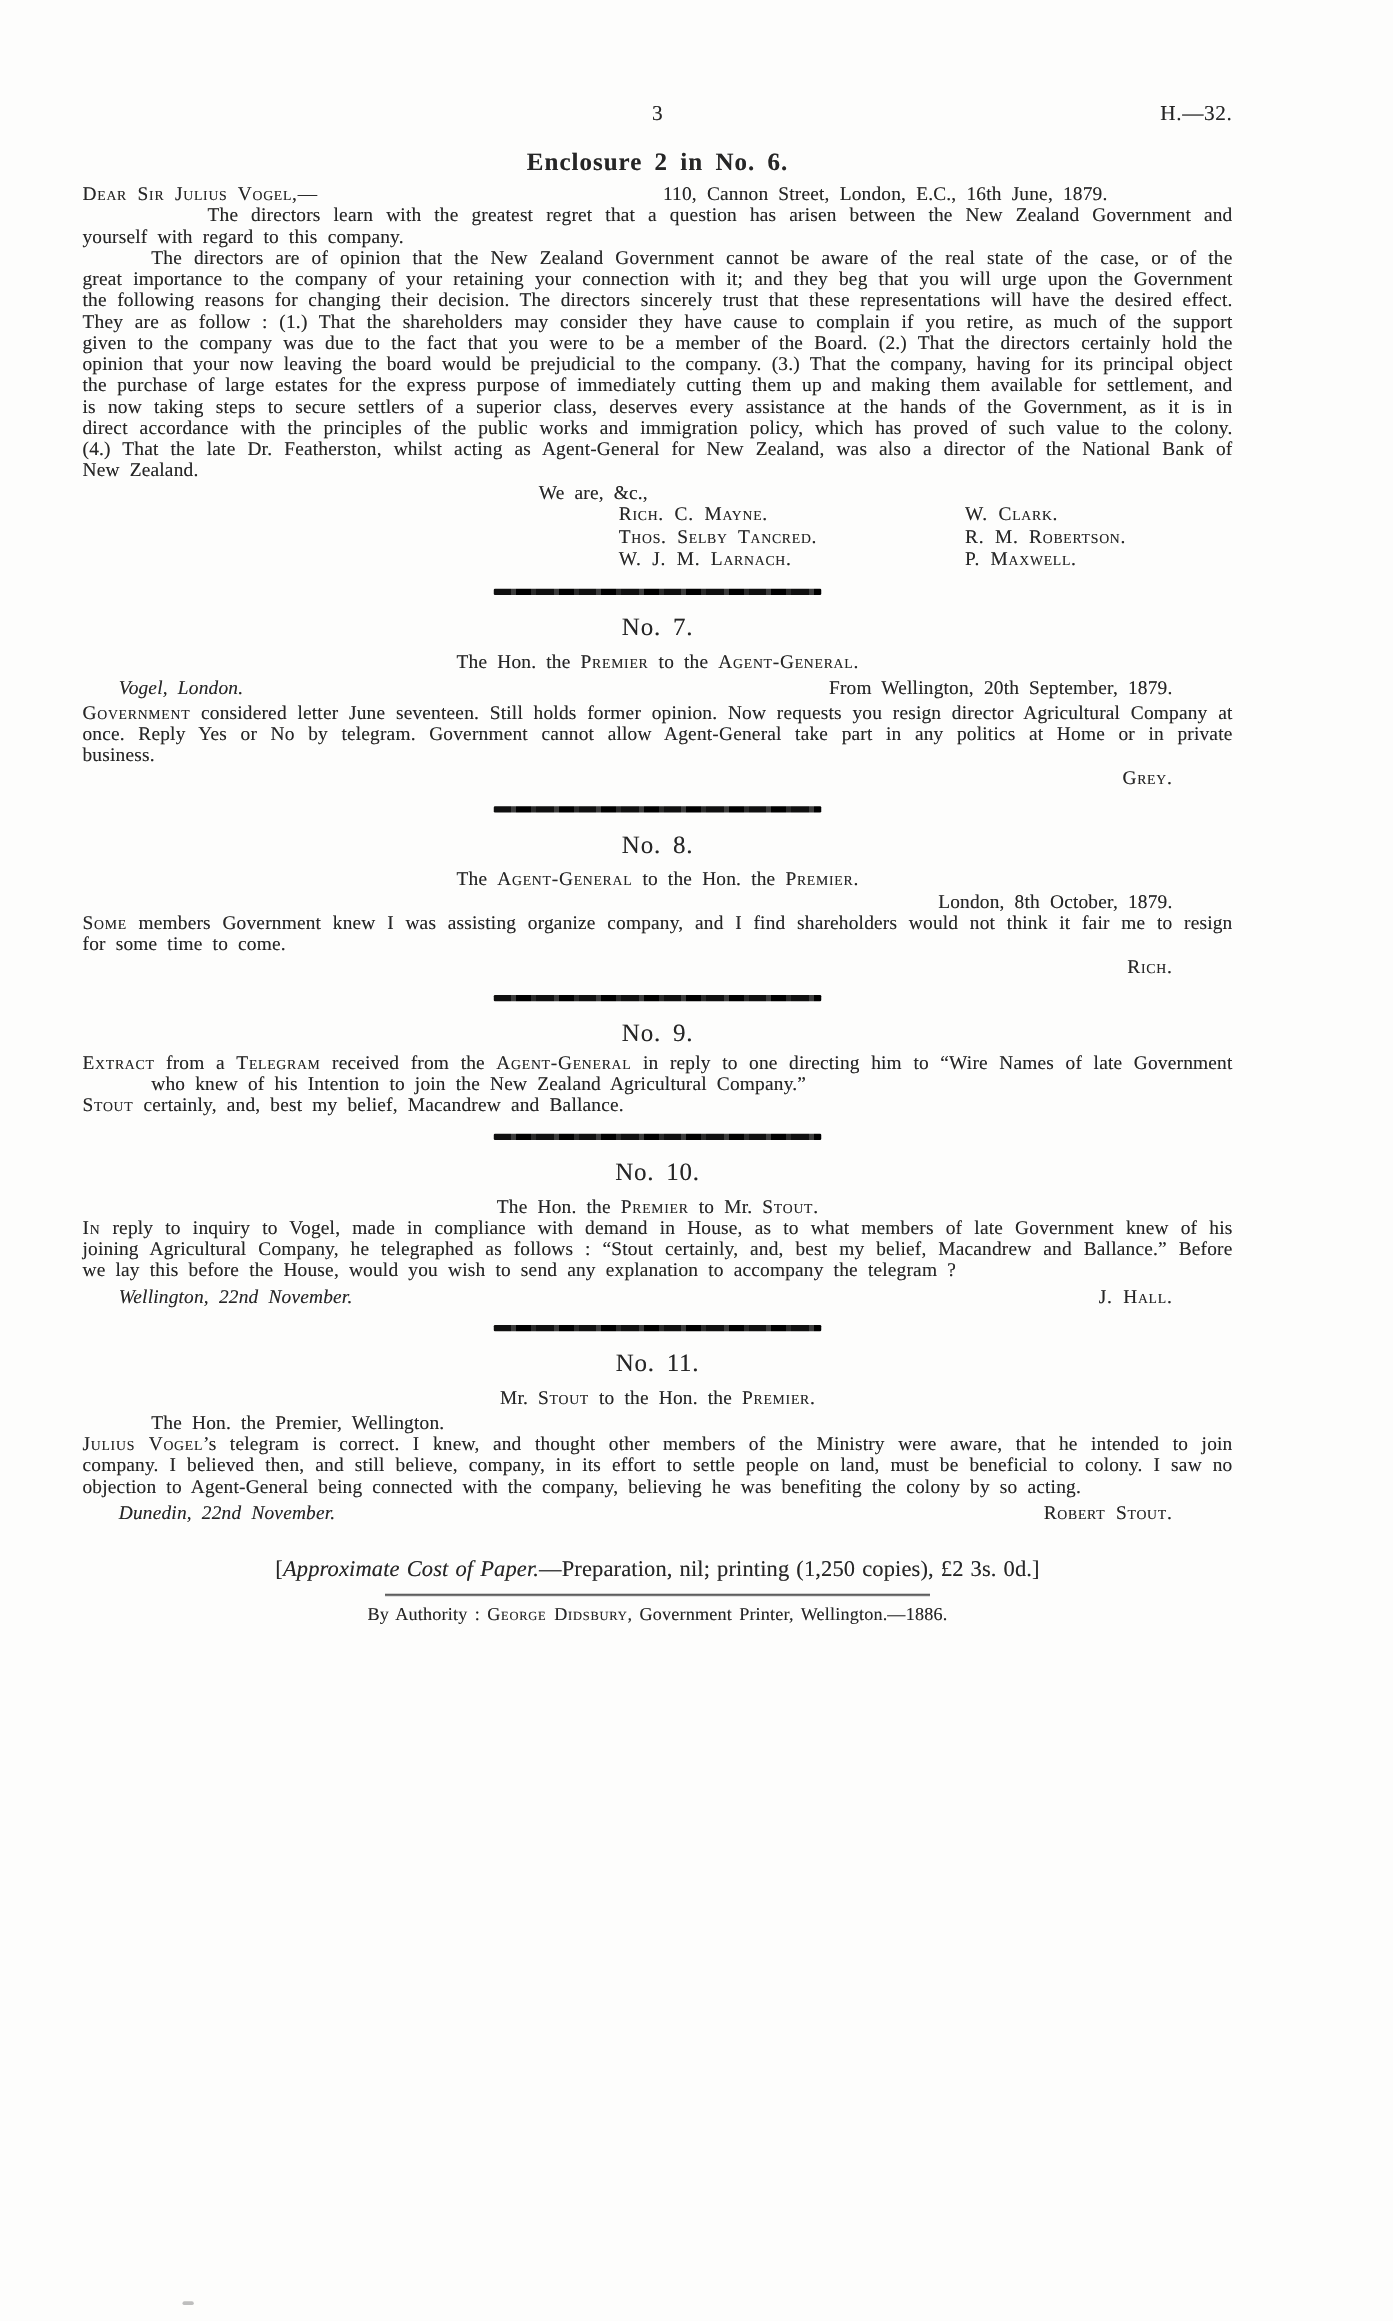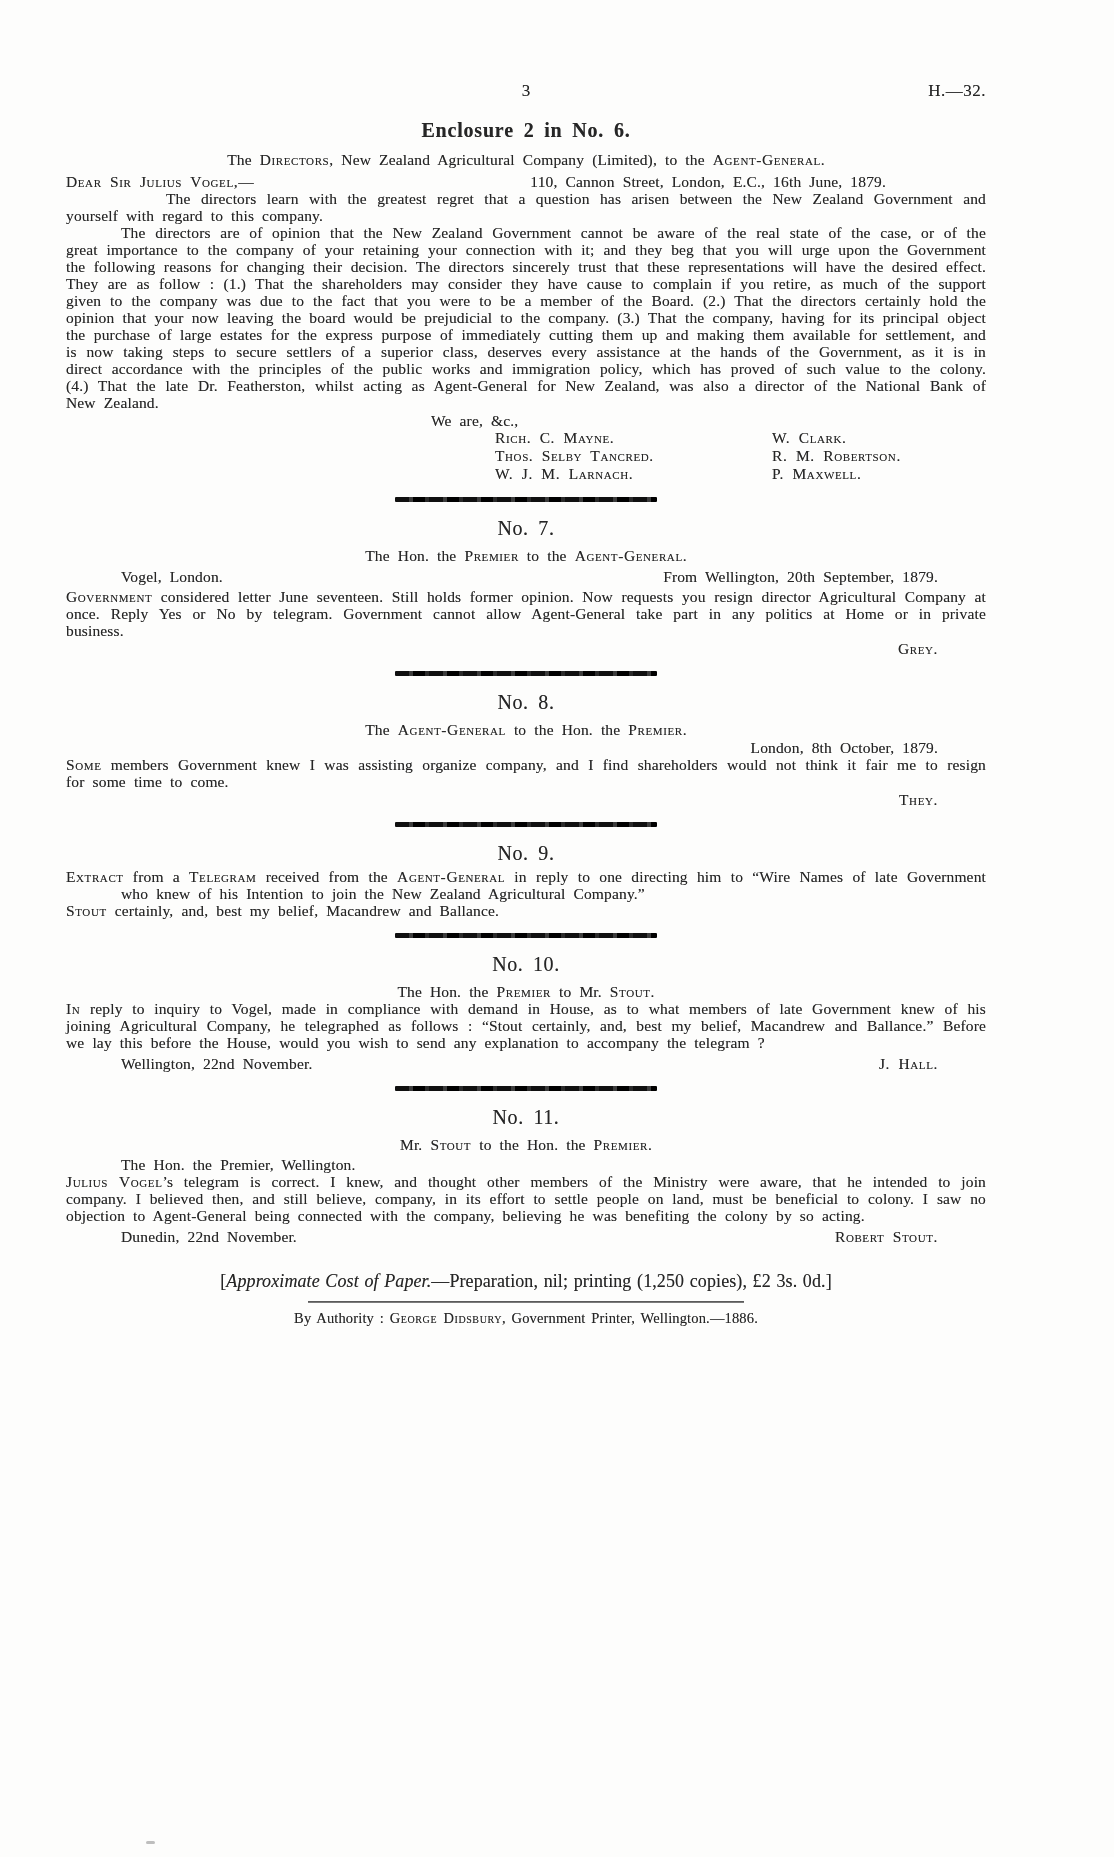--- a/index.html
+++ b/index.html
@@ -41,21 +41,21 @@
 
   .divider {
     width:262px; height:5px; margin:14px auto;
     background:repeating-linear-gradient(90deg,#101010 0 14px,#3c3c3c 14px 18px,#000 18px 30px,#2a2a2a 30px 34px);
     border-radius:1px;
   }
 
   .no-heading { margin:11px 0 0 0; font-size:20px; font-weight:normal; text-align:center; letter-spacing:0.6px; line-height:24px; }
   .sec-title { margin-top:7px; text-align:center; }
   .row-between { margin-top:4px; display:flex; justify-content:space-between; }
-  .row-between .lft { margin-left:55px; }
+  .row-between .lft { margin-left:29px;font-style:italic; }
   .row-between .rgt { margin-right:48px; }
   .line-right { margin-top:1px; text-align:right; padding-right:48px; }
   .body-gap { margin-top:3px; }
 
   .cost { margin-top:28px; text-align:center; font-size:18px; word-spacing:1px; letter-spacing:0.1px; }
   .rule { width:436px; height:2px; margin:11px auto 7px auto; background:linear-gradient(#4a4a4a,#8a8a8a); }
   .authority { text-align:center; font-size:14.5px; word-spacing:2px; }
 
   .stray-mark { position:absolute; left:146px; top:1841px; width:9px; height:3px; background:#8a8a8a; opacity:0.55; border-radius:2px; }
 </style>
@@ -63,21 +63,20 @@
 <body>
 
 <div class="page">
 
   <div class="header">
     <span class="pagenum">3</span>
     <span class="docref">H.—32.</span>
   </div>
 
   <h1 class="enc-heading">Enclosure 2 in No. 6.</h1>
-  <p class="subject"><span>The </span><span class="sc">Directors</span><span>, New Zealand Agricultural Company (Limited), to the </span><span class="sc">Agent-General</span><span>.</span></p>
 
   <div class="salutation-row">
     <span class="sc">Dear Sir Julius Vogel,—</span>
     <span class="address">110, Cannon Street, London, E.C., 16th June, 1879.</span>
   </div>
 
   <p class="justify indent-deep">The directors learn with the greatest regret that a question has arisen between the New Zealand Government and yourself with regard to this company.</p>
   <p class="justify indent">The directors are of opinion that the New Zealand Government cannot be aware of the real state of the case, or of the great importance to the company of your retaining your connection with it; and they beg that you will urge upon the Government the following reasons for changing their decision. The directors sincerely trust that these representations will have the desired effect. They are as follow&nbsp;: (1.) That the shareholders may consider they have cause to complain if you retire, as much of the support given to the company was due to the fact that you were to be a member of the Board. (2.) That the directors certainly hold the opinion that your now leaving the board would be prejudicial to the company. (3.) That the company, having for its principal object the purchase of large estates for the express purpose of immediately cutting them up and making them available for settlement, and is now taking steps to secure settlers of a superior class, deserves every assistance at the hands of the Government, as it is in direct accordance with the principles of the public works and immigration policy, which has proved of such value to the colony. (4.) That the late Dr. Featherston, whilst acting as Agent-General for New Zealand, was also a director of the National Bank of New Zealand.</p>
 
   <p class="closing">We are, &amp;c.,</p>
@@ -104,21 +103,21 @@
     <span class="rgt">From Wellington, 20th September, 1879.</span>
   </div>
   <p class="justify body-gap"><span class="sc">Government</span><span> considered letter June seventeen. Still holds former opinion. Now requests you resign director Agricultural Company at once. Reply Yes or No by telegram. Government cannot allow Agent-General take part in any politics at Home or in private business.</span></p>
   <p class="line-right sc">Grey.</p>
   <div class="divider"></div>
 
   <h2 class="no-heading">No. 8.</h2>
   <p class="sec-title"><span>The </span><span class="sc">Agent-General</span><span> to the Hon. the </span><span class="sc">Premier</span><span>.</span></p>
   <p class="line-right">London, 8th October, 1879.</p>
   <p class="justify"><span class="sc">Some</span><span> members Government knew I was assisting organize company, and I find shareholders would not think it fair me to resign for some time to come.</span></p>
-  <p class="line-right sc">They.</p>
+  <p class="line-right sc">Rich.</p>
   <div class="divider"></div>
 
   <h2 class="no-heading">No. 9.</h2>
   <p class="justify hang-quote body-gap"><span class="sc">Extract</span><span> from a </span><span class="sc">Telegram</span><span> received from the </span><span class="sc">Agent-General</span><span> in reply to one directing him to “Wire Names of late Government who knew of his Intention to join the New Zealand Agricultural Company.”</span></p>
   <p><span class="sc">Stout</span><span> certainly, and, best my belief, Macandrew and Ballance.</span></p>
   <div class="divider"></div>
 
   <h2 class="no-heading">No. 10.</h2>
   <p class="sec-title"><span>The Hon. the </span><span class="sc">Premier</span><span> to Mr. </span><span class="sc">Stout</span><span>.</span></p>
   <p class="justify"><span class="sc">In</span><span> reply to inquiry to Vogel, made in compliance with demand in House, as to what members of late Government knew of his joining Agricultural Company, he telegraphed as follows&nbsp;: “Stout certainly, and, best my belief, Macandrew and Ballance.” Before we lay this before the House, would you wish to send any explanation to accompany the telegram&nbsp;?</span></p>

